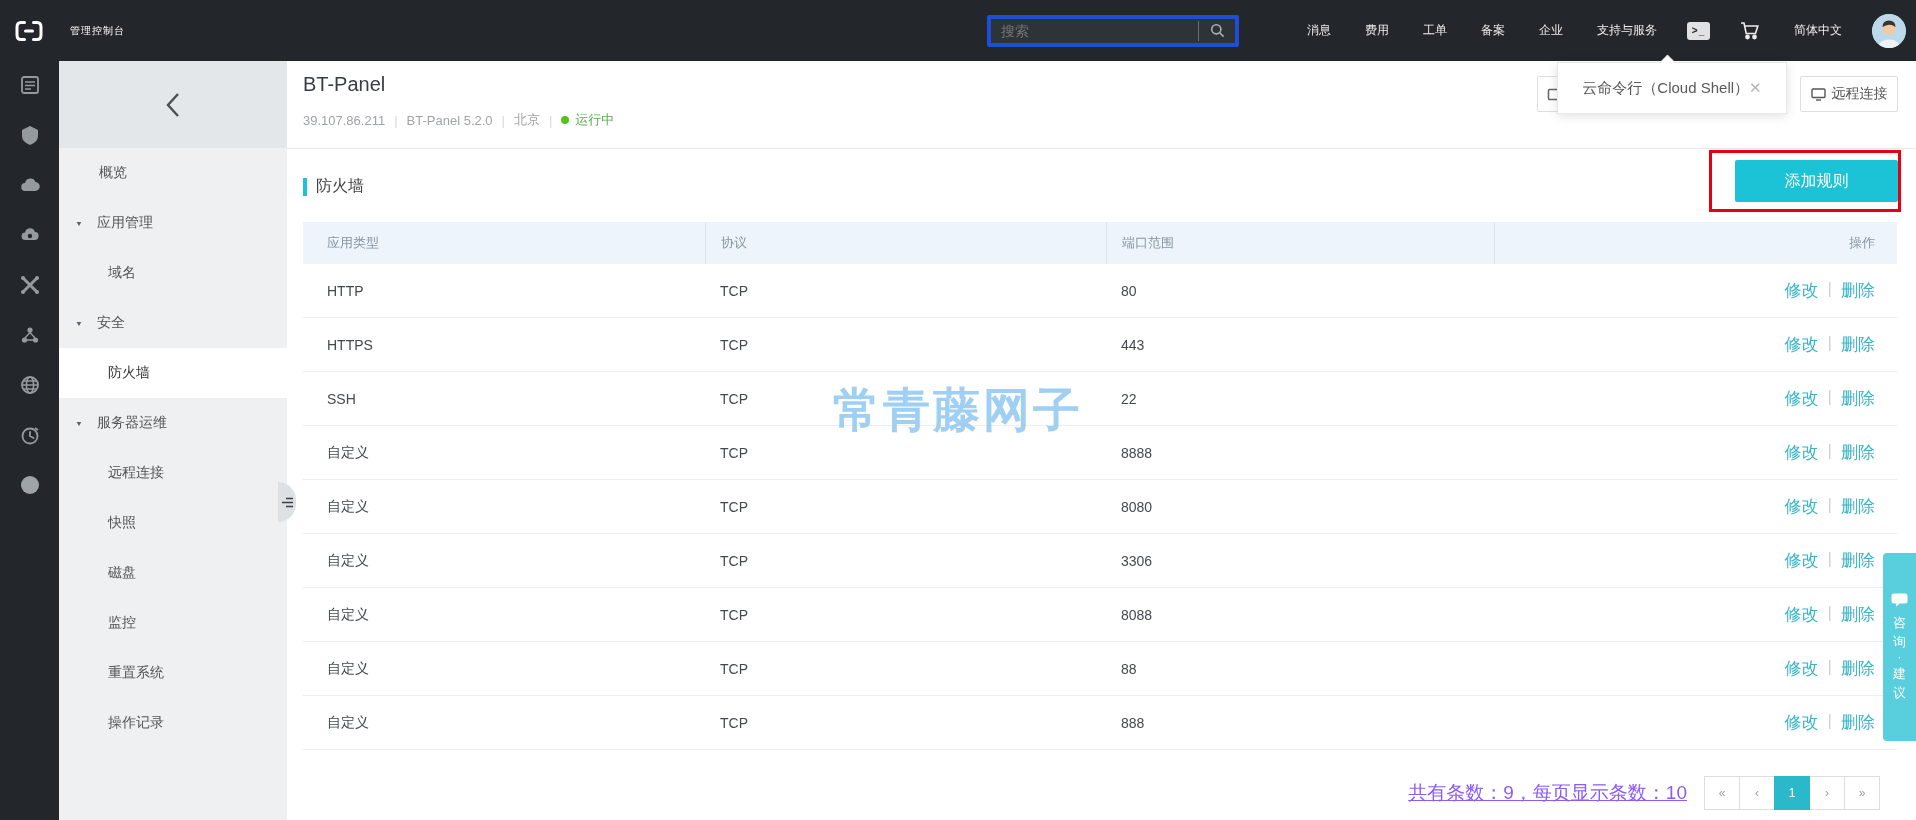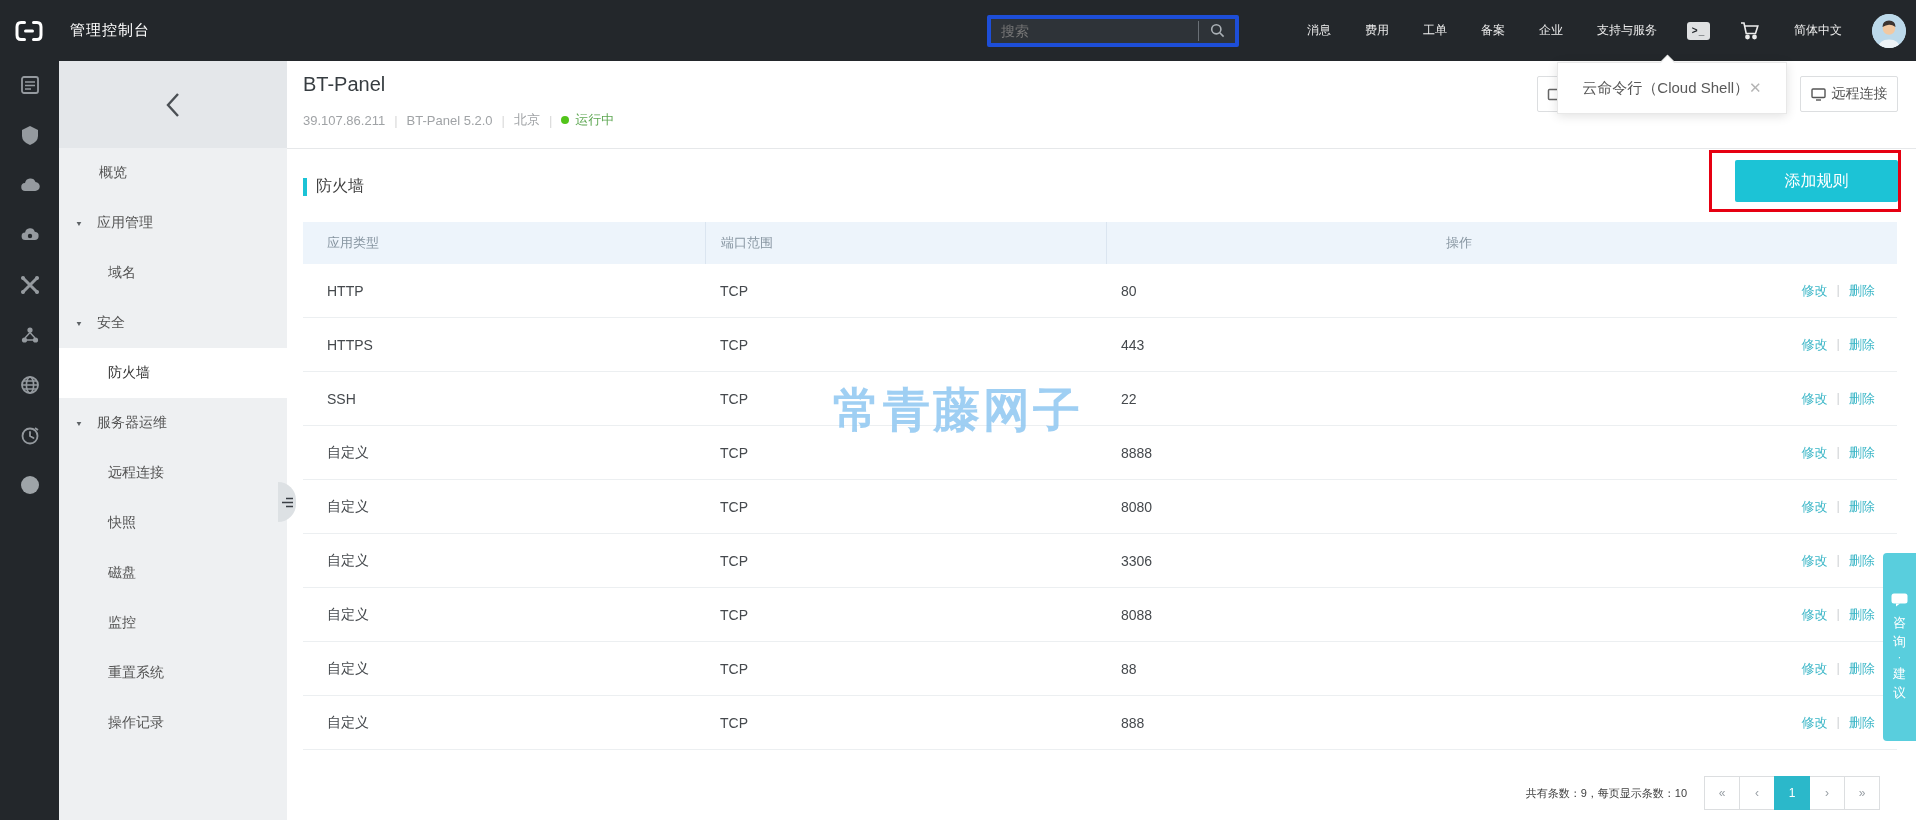--- a/index.html
+++ b/index.html
@@ -3,21 +3,21 @@
 <meta charset="utf-8">
 <style>
   * { box-sizing: border-box; margin: 0; padding: 0; }
   html,body { width:1916px; height:820px; overflow:hidden; background:#fff;
     font-family:"Liberation Sans","DejaVu Sans",sans-serif; }
 
   
   .topnav { position:absolute; left:0; top:0; width:1916px; height:61px;
     background:#23272b; display:flex; align-items:center; z-index:50; color:#ededed; }
   .logo { margin-left:14px; display:flex; align-items:center; }
-  .nav-title { margin-left:26px; font-size:15px; color:#fff; letter-spacing:1px; }
+  .nav-title { margin-left:26px; font-size:10px; color:#fff; letter-spacing:1px; }
   .nav-spacer { flex:1; }
   .searchbox { width:252px; height:32px; background:#2e3338; border:4px solid #1d4ed8;
     border-radius:2px; display:flex; align-items:center; margin-right:34px; }
   .searchbox input { flex:1; background:transparent; border:none; outline:none;
     color:#b9bfc4; font-size:14px; padding:0 10px; font-family:inherit; }
   .search-divider { width:1px; height:20px; background:#6a7076; }
   .search-btn { width:36px; display:flex; align-items:center; justify-content:center; cursor:pointer; }
   .nav-item { font-size:12px; color:#ededed; margin-left:34px; cursor:pointer; position:relative; white-space:nowrap; }
   .nav-icon { margin-left:30px; cursor:pointer; display:flex; align-items:center; }
   .term-box { width:23px; height:18px; background:#dfe1e2; border-radius:3px; color:#23272b;
@@ -71,29 +71,29 @@
     background:#edf4fb; align-items:center; font-size:13px; color:#8795a1; }
   .t-head .cell { padding-left:15px; height:100%; display:flex; align-items:center; }
   .t-head .cell:first-child { padding-left:24px; }
   .t-head .cell + .cell { border-left:1px solid #dbe5f0; }
   .t-head .cell.ops { justify-content:flex-end; padding-right:22px; }
   .t-row { display:grid; grid-template-columns:402px 401px 388px 1fr; height:54px;
     align-items:center; font-size:14px; color:#45494d; border-bottom:1px solid #eceff1; }
   .t-row .cell { padding-left:15px; }
   .t-row .cell:first-child { padding-left:24px; }
   .t-row .cell.ops { display:flex; justify-content:flex-end; padding-right:22px;
-    padding-left:0; font-size:13px; }
+    padding-left:0; font-size:17px; }
   .op-link { color:#3ab6c7; cursor:pointer; }
   .op-sep { color:#d0d3d6; margin:0 9px; }
 
   .watermark { position:absolute; left:546px; top:230px; font-size:47px; font-weight:bold;
     color:rgba(142,199,241,.85); letter-spacing:3px; pointer-events:none; z-index:8; white-space:nowrap; }
 
   .pagebar { position:absolute; right:36px; top:627px; display:flex; align-items:center; }
-  .page-summary { font-size:11px; color:#404040; margin-right:18px; }
+  .page-summary { font-size:19px; color:#8b5cf6; margin-right:18px;text-decoration:underline; }
   .pg-btn { width:36px; height:34px; border:1px solid #dcdee0; background:#fff; color:#9aa0a6;
     font-size:12px; display:flex; align-items:center; justify-content:center;
     margin-left:-1px; cursor:pointer; }
   .pg-btn.active { background:#2bb8ca; border-color:#2bb8ca; color:#fff; z-index:2; }
 
   
   .hidden-btn { position:absolute; left:1537px; top:76px; width:240px; height:36px;
     background:#fff; border:1px solid #dcdee0; border-radius:2px; z-index:55;
     display:flex; align-items:center; padding-left:9px; cursor:pointer; }
   .remote-btn { position:absolute; left:1800px; top:76px; width:98px; height:36px;
@@ -324,20 +324,21 @@
     <div class="sec-text">防火墙</div>
   </div>
 
   <div class="red-box">
     <button class="add-btn">添加规则</button>
   </div>
 
   <div class="fw-table">
     <div class="t-head">
       <div class="cell">应用类型</div>
+      <div class="cell">协议</div>
       <div class="cell">端口范围</div>
       <div class="cell ops">操作</div>
     </div>
     <div id="t-body">
         <div class="t-row">
           <div class="cell">HTTP</div>
           <div class="cell">TCP</div>
           <div class="cell">80</div>
           <div class="cell ops">
             <span class="op-link">修改</span>

